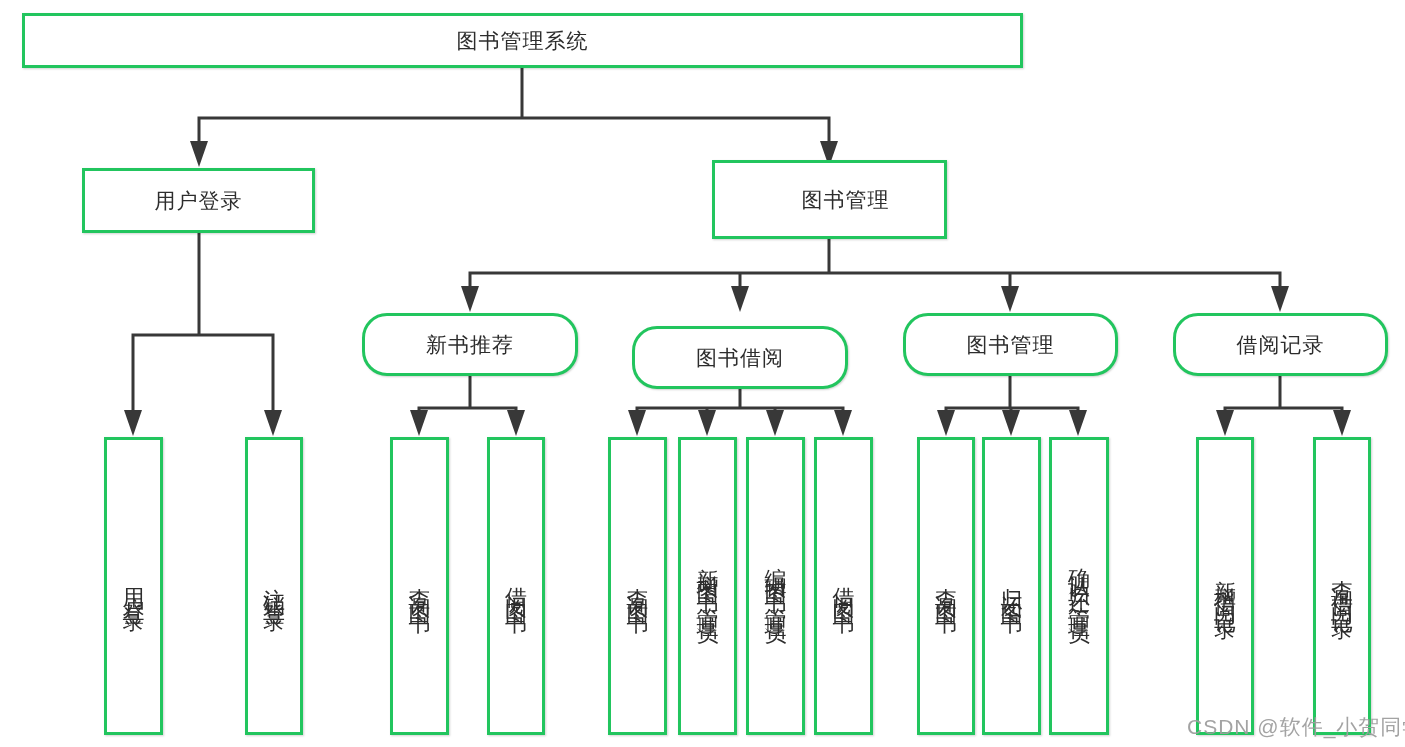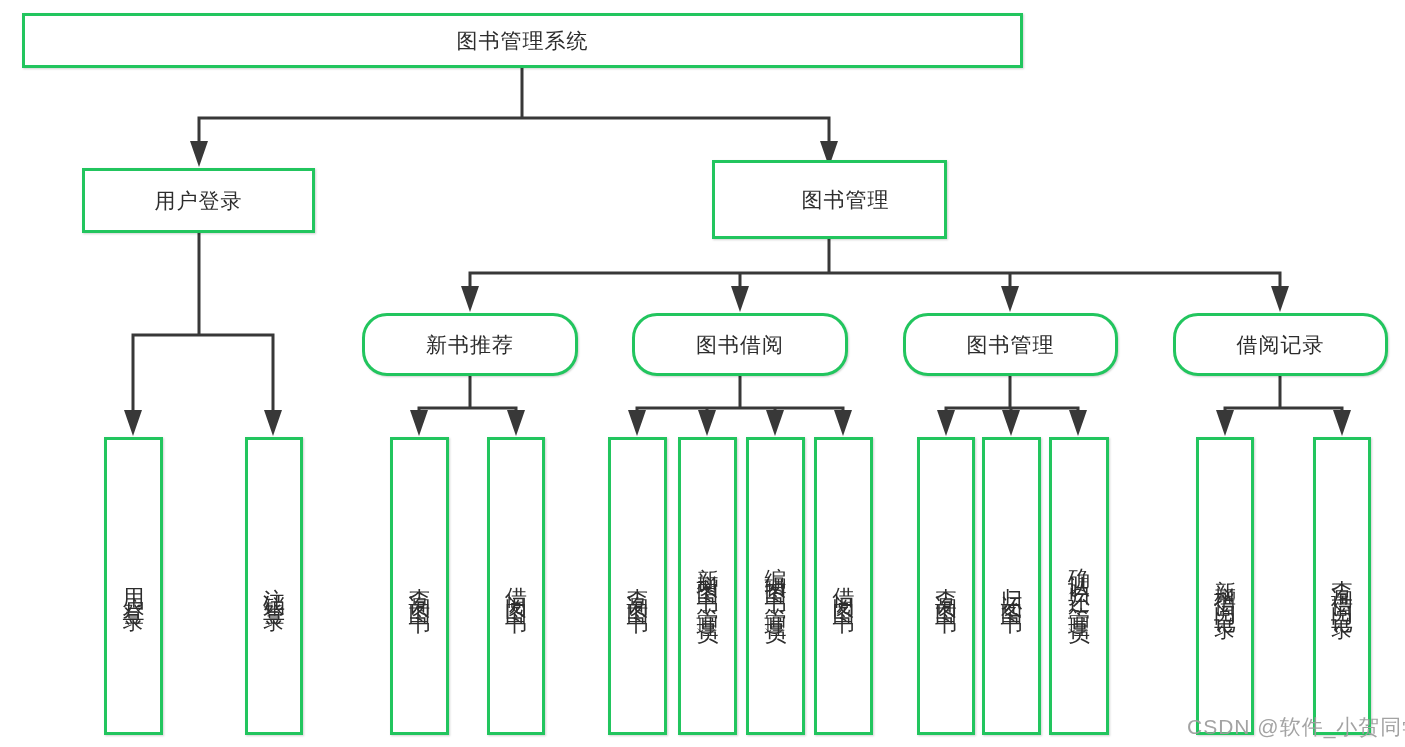--- a/index.html
+++ b/index.html
@@ -47,21 +47,21 @@
     height: 298px;
   }
   
   .n-root   { left: 22px;   top: 13px;  width: 1001px; height: 55px; }
   
   .n-login  { left: 82px;   top: 168px; width: 233px;  height: 65px; }
   .n-mgmt   { left: 712px;  top: 160px; width: 235px;  height: 79px; padding-left: 32px; }
   
   .n-l3     { top: 313px; height: 63px; border-radius: 25px; }
   .n-nbr    { left: 362px;  width: 216px; }
-  .n-bb     { left: 632px;  width: 216px; }
+  .n-bb     { left: 632px;  width: 216px; margin-top: 13px; }
   .n-cb     { left: 903px;  width: 215px; }
   .n-br     { left: 1173px; width: 215px; }
   
   .lf-1  { left: 104px;  width: 59px; }
   .lf-2  { left: 245px;  width: 58px; }
   .lf-3  { left: 390px;  width: 59px; }
   .lf-4  { left: 487px;  width: 58px; }
   .lf-5  { left: 608px;  width: 59px; }
   .lf-6  { left: 678px;  width: 59px; }
   .lf-7  { left: 746px;  width: 59px; }

